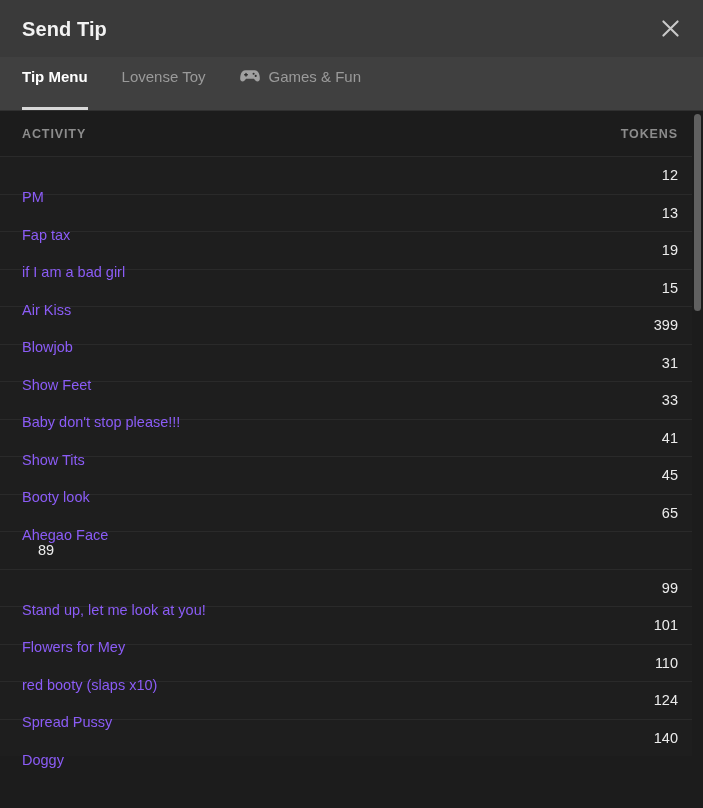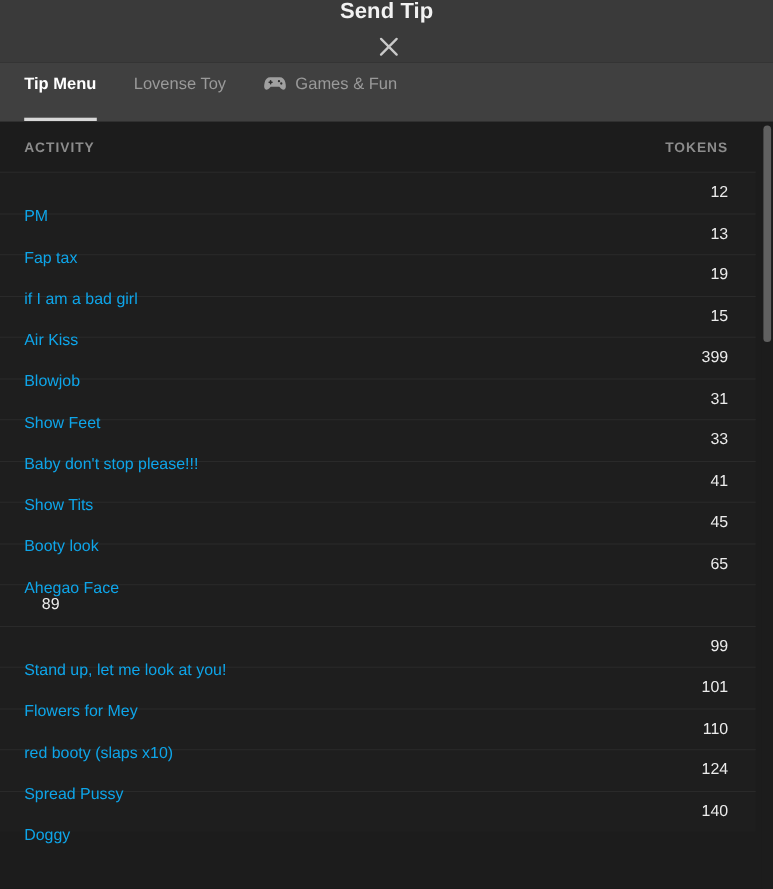--- a/index.html
+++ b/index.html
@@ -28,21 +28,20 @@
   
   .modal-header {
     height: 57px;
     min-height: 57px;
     background: #3a3a3a;
     display: flex;
     align-items: center;
     justify-content: space-between;
     padding: 0 22px;
     box-sizing: border-box;
-    flex-direction: column;
   }
   .modal-title {
     color: #f2f2f2;
     font-size: 20px;
     font-weight: bold;
     letter-spacing: 0.1px;
     line-height: 1;
   }
   .close-button {
     width: 30px;
@@ -106,21 +105,21 @@
   .gamepad-icon svg { display: block; }
 
   
   .list-area {
     flex: 1;
     overflow: hidden;
     position: relative;
     background: #1c1c1c;
   }
   .list-inner {
-    padding-right: 16px;
+    padding-right: 0;
   }
 
   .col-header {
     display: flex;
     align-items: center;
     height: 45px;
     padding: 0 25px 0 22px;
     box-sizing: border-box;
   }
   .col-header .col-activity,
@@ -139,21 +138,21 @@
     height: 37.5px;
     padding: 0 25px 0 22px;
     box-sizing: border-box;
     border-top: 1px solid #2a2a2a;
     cursor: pointer;
     background: #1e1e1e;
   }
   .row-activity {
     flex: 1;
     font-size: 14.5px;
-    color: #0ea5e9;
+    color: #8b5cf6;
     white-space: nowrap;
     overflow: hidden;
     text-overflow: ellipsis;
     margin-top: 44px;
   }
   .row-tokens {
     font-size: 14.5px;
     color: #ececec;
     text-align: right;
     padding-left: 16px;

